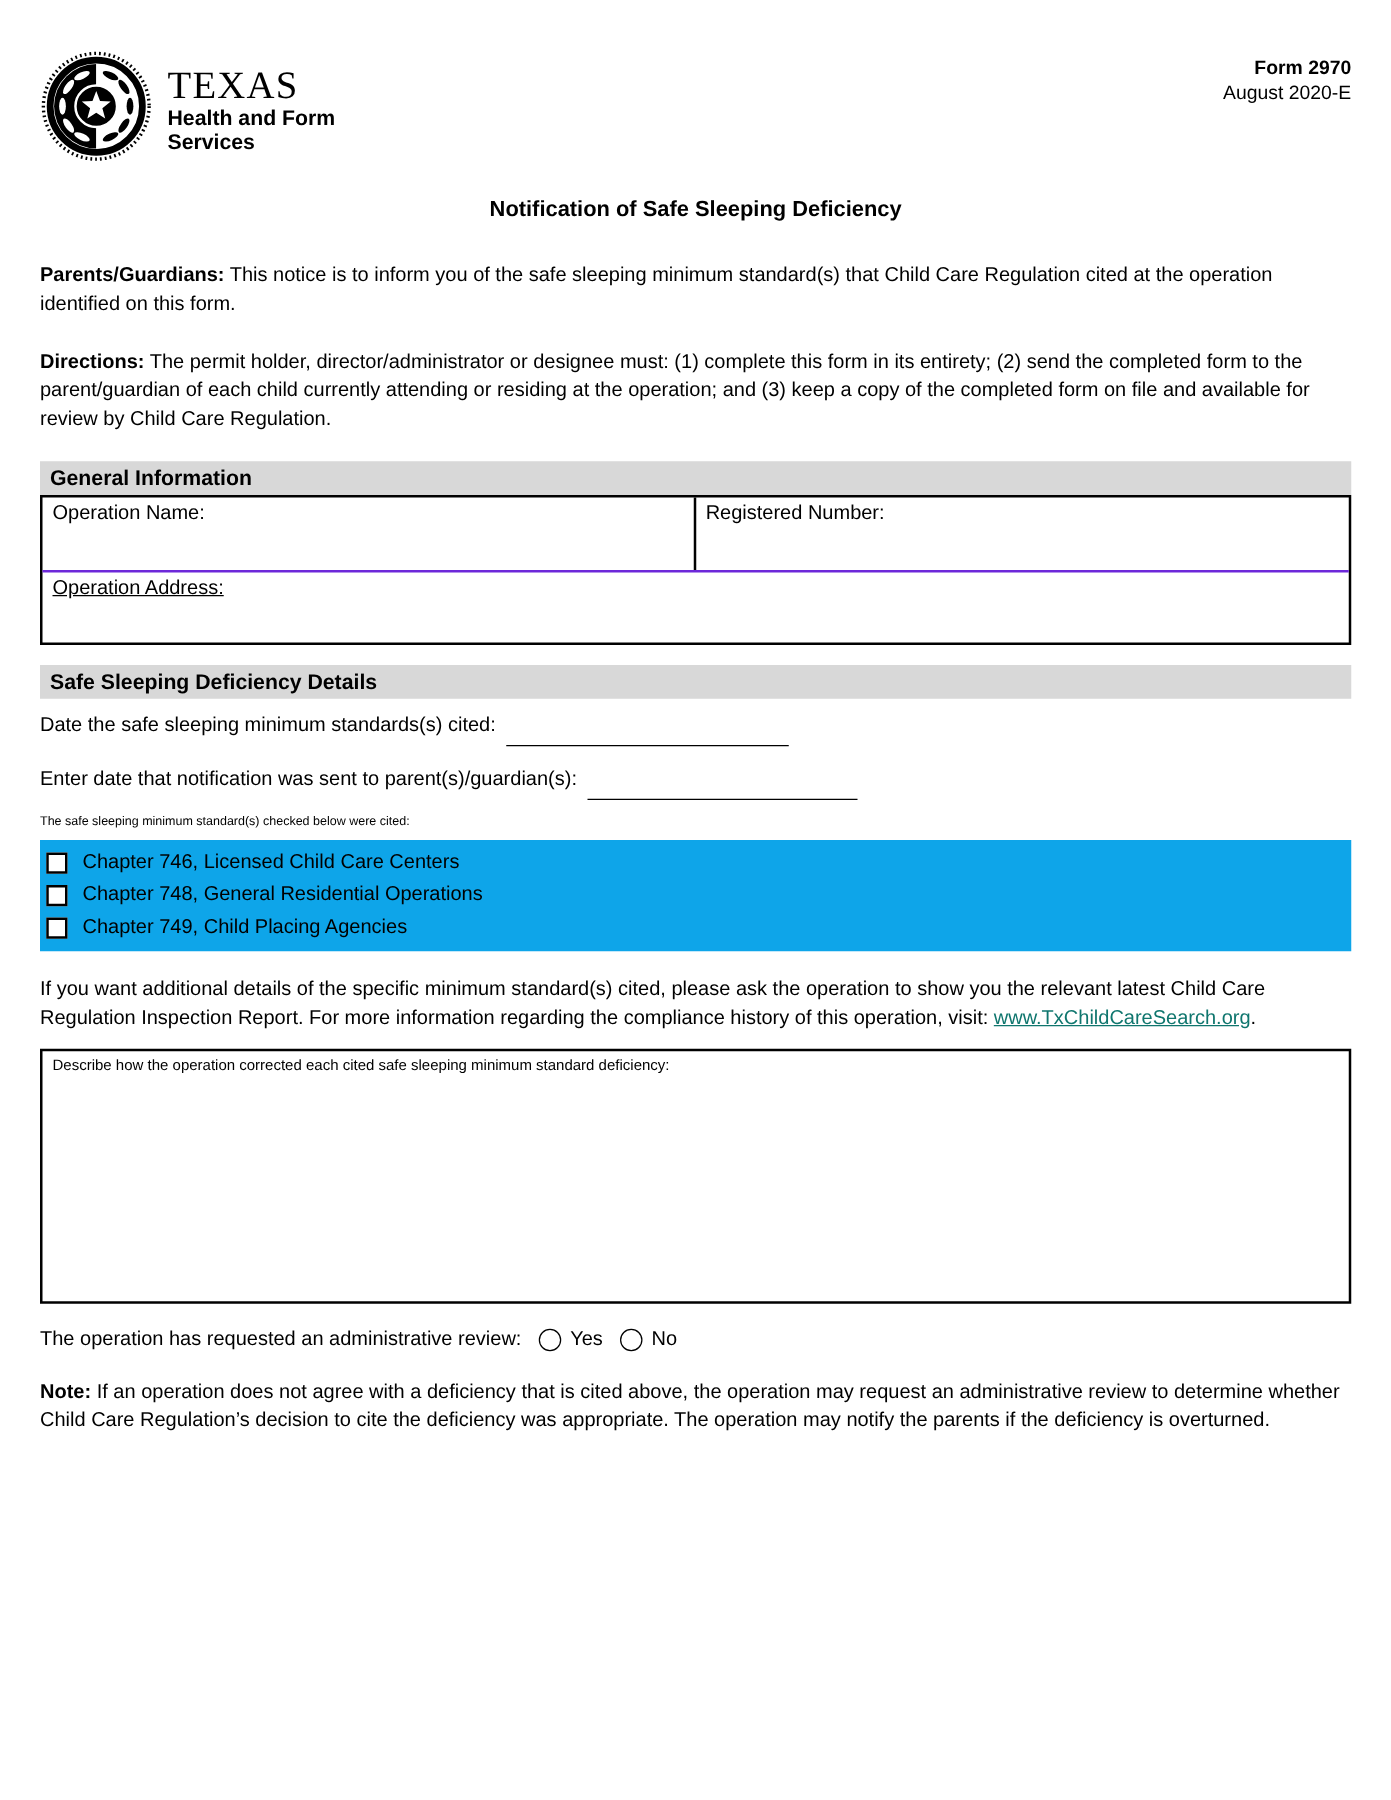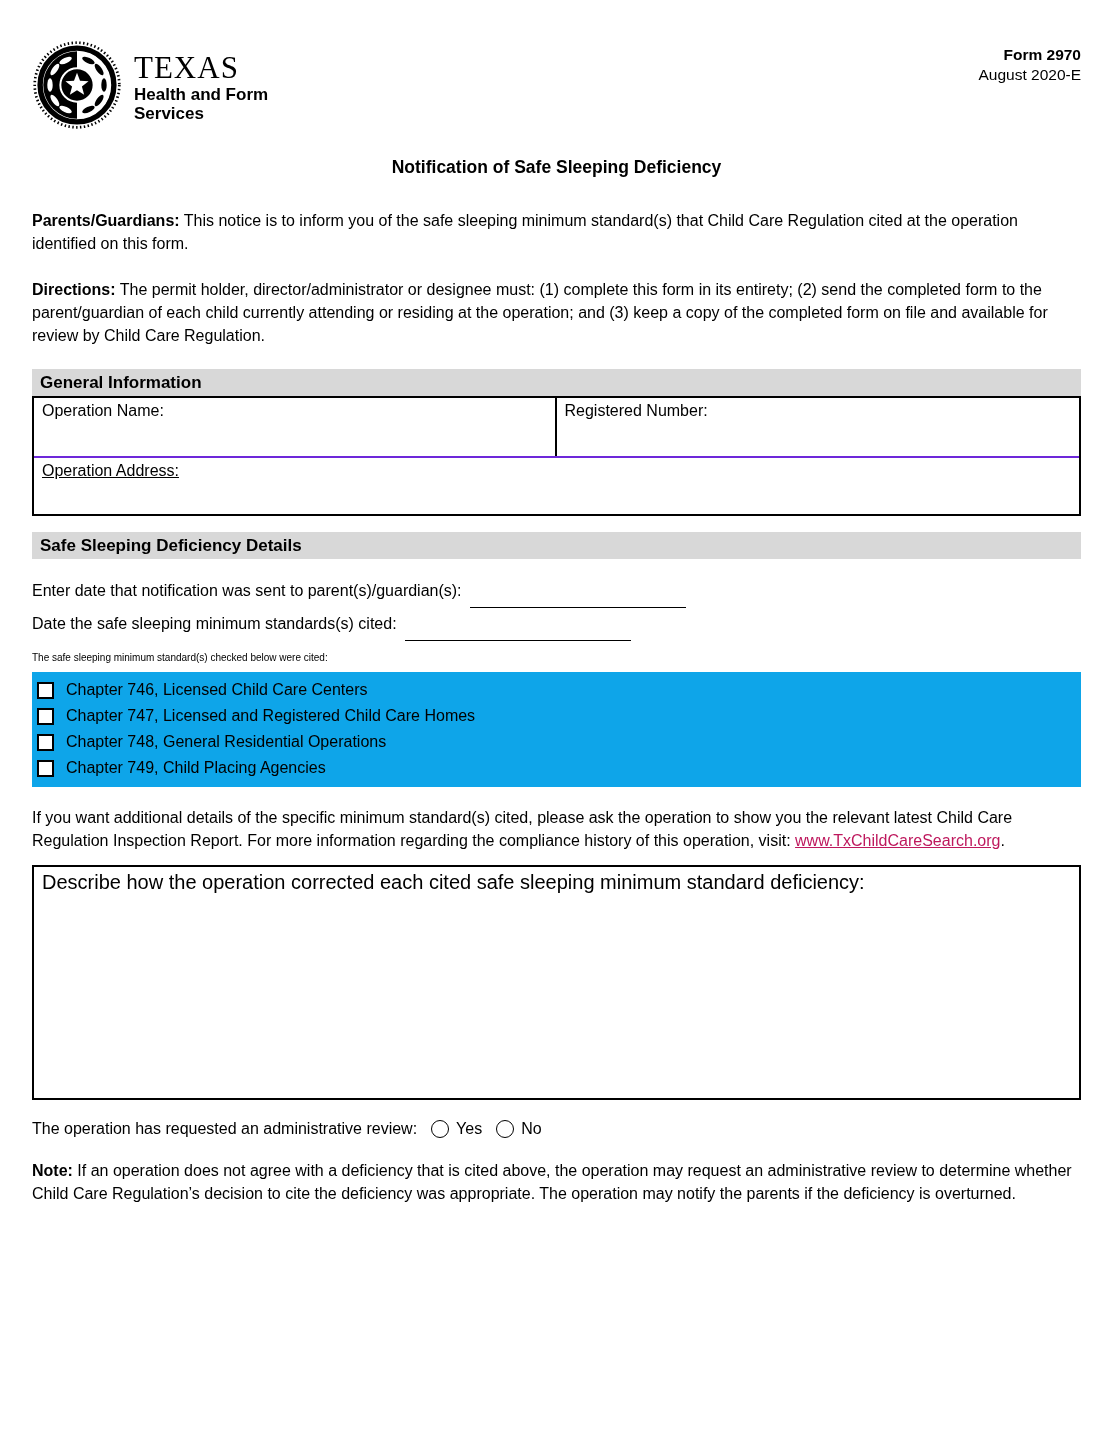--- a/index.html
+++ b/index.html
@@ -67,28 +67,28 @@
   .check-block { margin-top:9px; background:#0ea5e9; padding:5px 0 6px 0; }
   .check-row { display:flex; align-items:center; height:26px; padding-left:5px; }
   .checkbox {
     width:17px; height:17px;
     border:2px solid #000; background:#ffffff;
     flex:0 0 auto;
   }
   .check-label { margin-left:12px; font-size:16px; }
   
   .p-moreinfo { margin-top:19px; }
-  .link { color:#be185d; text-decoration:underline; cursor:pointer; }
+  .link { color:#0f766e; text-decoration:underline; cursor:pointer; }
   
   .describe-box {
     margin-top:13px;
     border:2px solid #000;
-    height:235px;
+    height:204px;
     padding:4px 8px;
-    font-size:20px;
+    font-size:12px;
   }
   
   .admin-row { margin-top:20px; display:flex; align-items:center; font-size:16px; }
   .radio {
     width:18px; height:18px;
     border:1.7px solid #000; border-radius:50%;
     background:#ffffff;
     flex:0 0 auto;
     margin-left:14px;
   }
@@ -160,40 +160,36 @@
       </div>
     </div>
     <div class="gi-row2">
       <span>Operation Address:</span>
       <span></span>
     </div>
   </div>
 
   <div class="section-bar details">Safe Sleeping Deficiency Details</div>
 
+  <div class="field-line fl-1">
+    <span>Date the safe sleeping minimum standards(s) cited:</span>
+    <span class="write-line w1"></span>
+  </div>
+
   <div class="field-line fl-2">
     <span>Enter date that notification was sent to parent(s)/guardian(s):</span>
     <span class="write-line w2"></span>
-  </div>
-
-  <div class="field-line fl-1">
-    <span>Date the safe sleeping minimum standards(s) cited:</span>
-    <span class="write-line w1"></span>
   </div>
 
   <div class="checked-intro">The safe sleeping minimum standard(s) checked below were cited:</div>
 
   <div class="check-block">
     <div class="check-row">
       <span class="checkbox"></span>
       <span class="check-label">Chapter 746, Licensed Child Care Centers</span>
-    </div>
-    <div class="check-row">
-      <span class="checkbox"></span>
-      <span class="check-label">Chapter 747, Licensed and Registered Child Care Homes</span>
     </div>
     <div class="check-row">
       <span class="checkbox"></span>
       <span class="check-label">Chapter 748, General Residential Operations</span>
     </div>
     <div class="check-row">
       <span class="checkbox"></span>
       <span class="check-label">Chapter 749, Child Placing Agencies</span>
     </div>
   </div>

